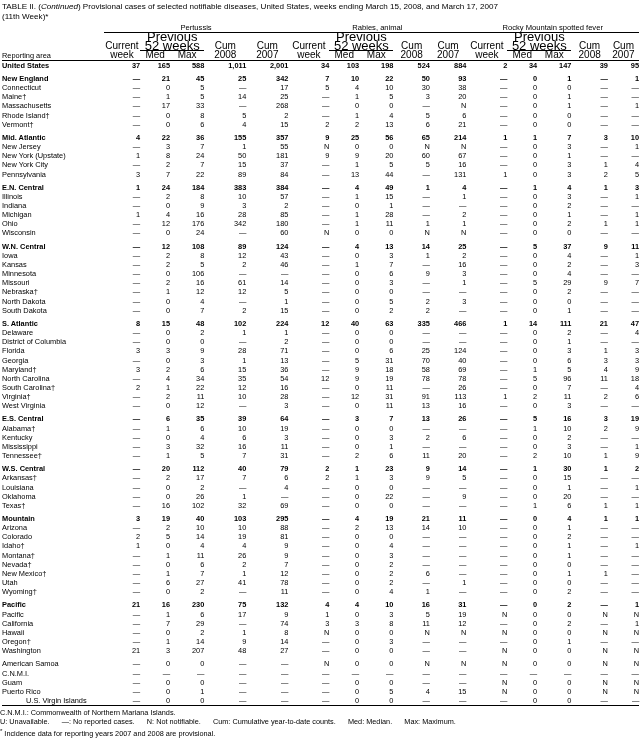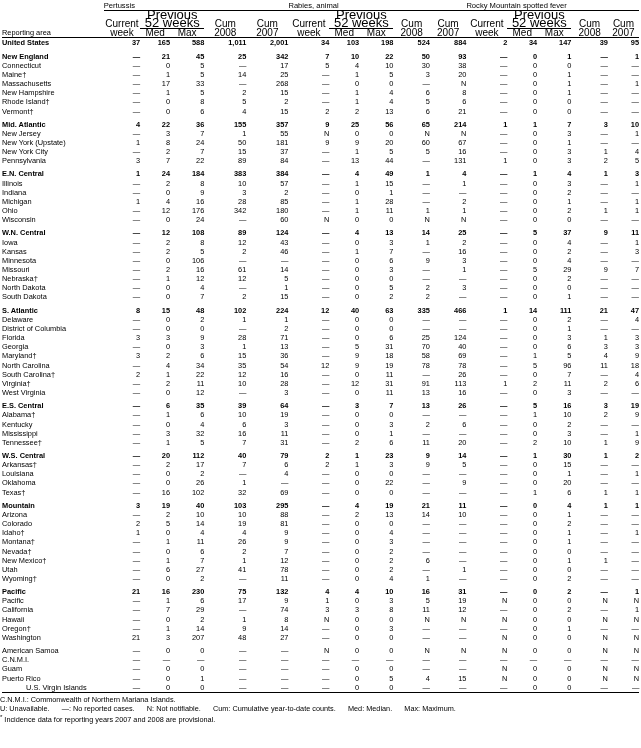--- a/index.html
+++ b/index.html
@@ -42,21 +42,21 @@
     margin: 0;
     vertical-align: bottom;
     font-weight: normal;
     white-space: nowrap;
   }
   .num { text-align: right; padding-right: 3px; }
   .area { text-align: left; padding-left: 1px; }
 
   
   .grp-head {
-    text-align: left;
+    text-align: center;
     font-size: 7.6px;
     padding-bottom: 1px;
   }
   .rule-under { border-bottom: 1px solid #000; }
   .hdr-cell {
     text-align: center;
     font-size: 10px;
     line-height: 8.6px;
   }
   .prev-label {
@@ -80,20 +80,24 @@
     margin-top: 2px;
   }
   .foot .dag { font-size: 6px; vertical-align: super; }
   .foot-row { white-space: pre; }
 </style>
 </head>
 <body>
 
 <div class="page">
 
+  <div class="title-block">
+    <span>TABLE II. (</span><span class="ital">Continued</span><span>) Provisional cases of selected notifiable diseases, United States, weeks ending March 15, 2008, and March 17, 2007</span><br>
+    <span>(11th Week)*</span>
+  </div>
 
   <table class="main">
     <colgroup>
       <col style="width:92px">
       <col style="width:33px">
         <col style="width:27px">
         <col style="width:31px">
         <col style="width:38px">
         <col style="width:38px">
       <col style="width:37px">
@@ -251,38 +255,20 @@
           <td class="num">0</td>
           <td class="num">—</td>
           <td class="num">N</td>
           <td class="num">—</td>
           <td class="num">0</td>
           <td class="num">1</td>
           <td class="num">—</td>
           <td class="num">1</td>
         </tr>
         <tr class="data">
-          <td class="area">New Hampshire</td>
-          <td class="num">—</td>
-          <td class="num">1</td>
-          <td class="num">5</td>
-          <td class="num">2</td>
-          <td class="num">15</td>
-          <td class="num">—</td>
-          <td class="num">1</td>
-          <td class="num">4</td>
-          <td class="num">6</td>
-          <td class="num">8</td>
-          <td class="num">—</td>
-          <td class="num">0</td>
-          <td class="num">1</td>
-          <td class="num">—</td>
-          <td class="num">—</td>
-        </tr>
-        <tr class="data">
           <td class="area">Rhode Island†</td>
           <td class="num">—</td>
           <td class="num">0</td>
           <td class="num">8</td>
           <td class="num">5</td>
           <td class="num">2</td>
           <td class="num">—</td>
           <td class="num">1</td>
           <td class="num">4</td>
           <td class="num">5</td>

